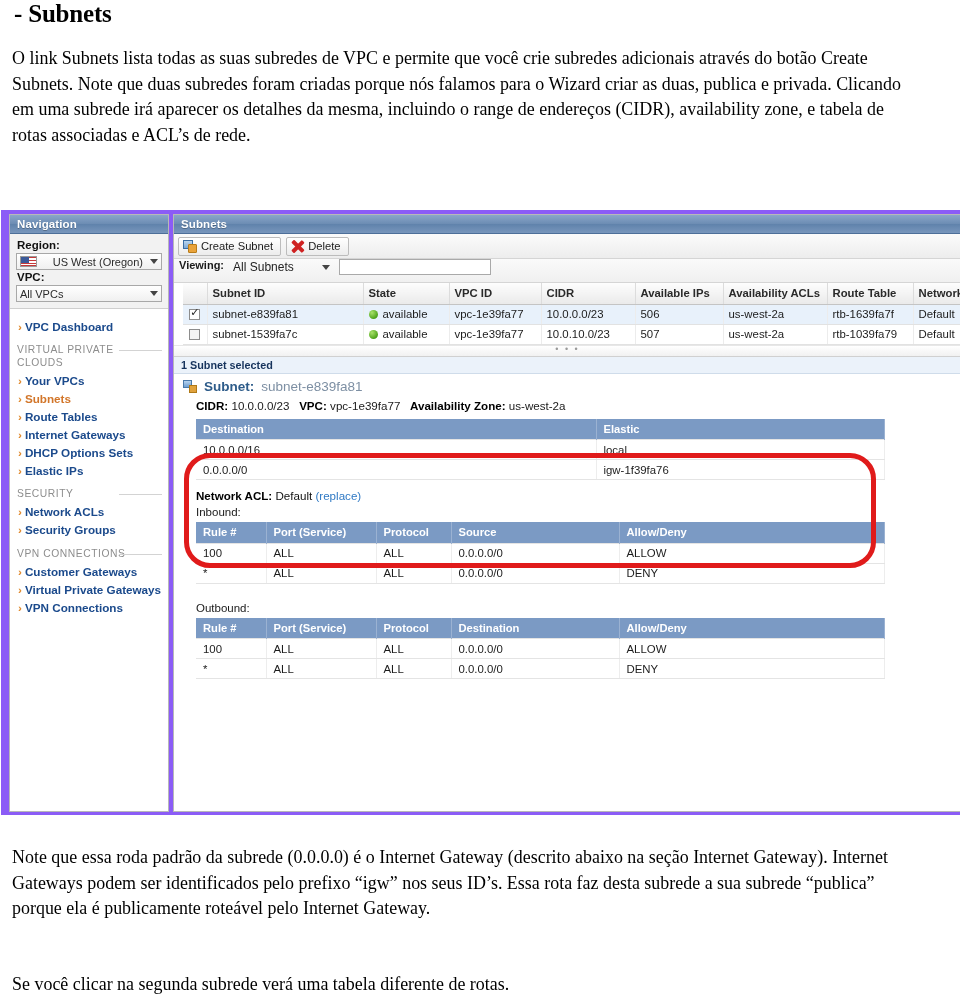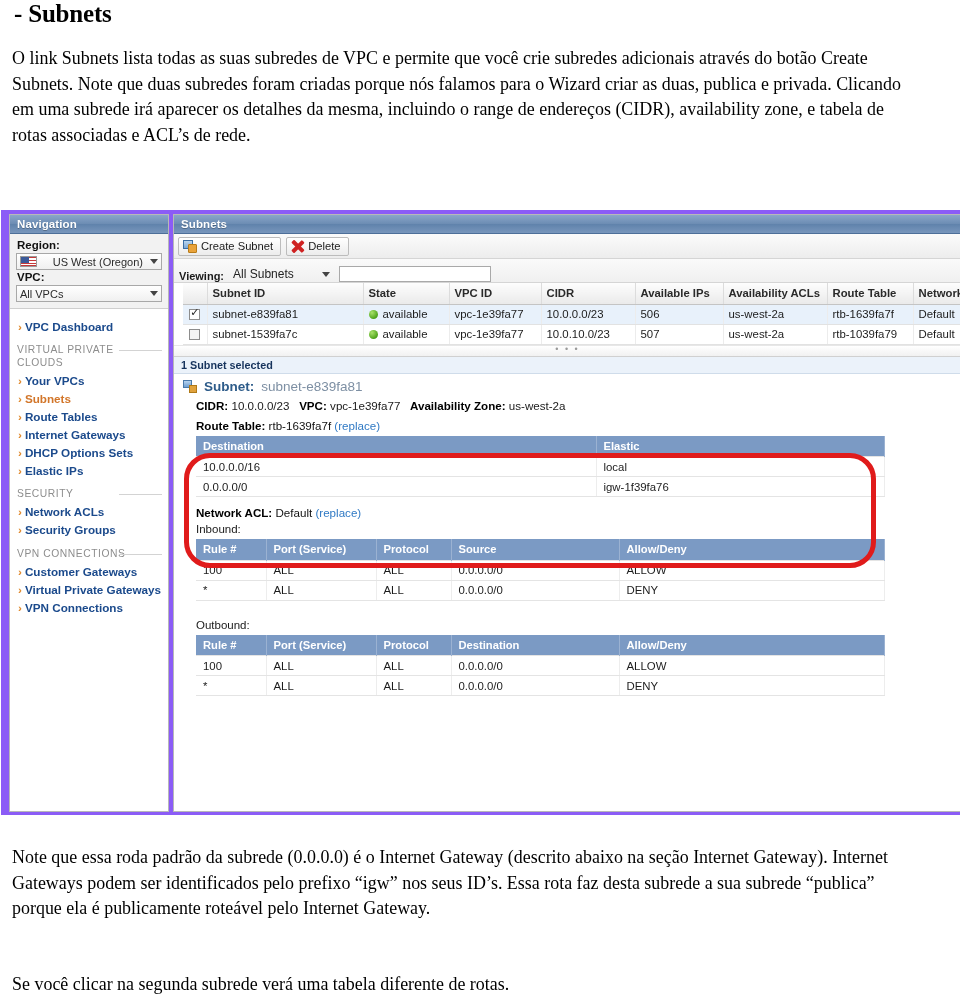--- a/index.html
+++ b/index.html
@@ -164,21 +164,21 @@
     width: 3.6px; height: 15px; background: #cf2222;
     border-radius: 1px;
   }
   .ico-delete::before { transform: rotate(45deg); }
   .ico-delete::after  { transform: rotate(-45deg); }
 
   .viewing {
     height: 24px;
     background: linear-gradient(to bottom,#fafafa,#f0f0f0);
     border-bottom: 1px solid #d5d5d5;
-    display: flex; align-items: flex-end; padding: 0 5px; gap: 6px;
+    display: flex; align-items: flex-start; padding: 0 5px; gap: 6px;
   }
   .viewing .vlab { font-size: 11px; font-weight: bold; color:#1a1a1a; }
   .v-select {
     display: flex; align-items: center; gap: 24px;
     font-size: 12px; color: #222;
     padding: 1px 3px;
     cursor: pointer;
   }
   .v-input {
     width: 152px; height: 16px;
@@ -455,25 +455,20 @@
         <div class="d-meta">
           <b>CIDR:</b>
           <span>10.0.0.0/23</span>&nbsp;&nbsp;
           <b>VPC:</b>
           <span>vpc-1e39fa77</span>&nbsp;&nbsp;
           <b>Availability Zone:</b>
           <span>us-west-2a</span>
         </div>
 
         <div class="sect">
-          <div class="sect-head">
-            <b>Route Table:</b>
-            <span>rtb-1639fa7f</span>
-            <span class="lnk">(replace)</span>
-          </div>
           <table class="dtable">
             <colgroup>
                 <col style="width:400px">
                 <col style="width:288px">
               </colgroup>
             <thead>
                 <tr>
               <th>Destination</th>
               <th>Elastic</th>
             </tr>

